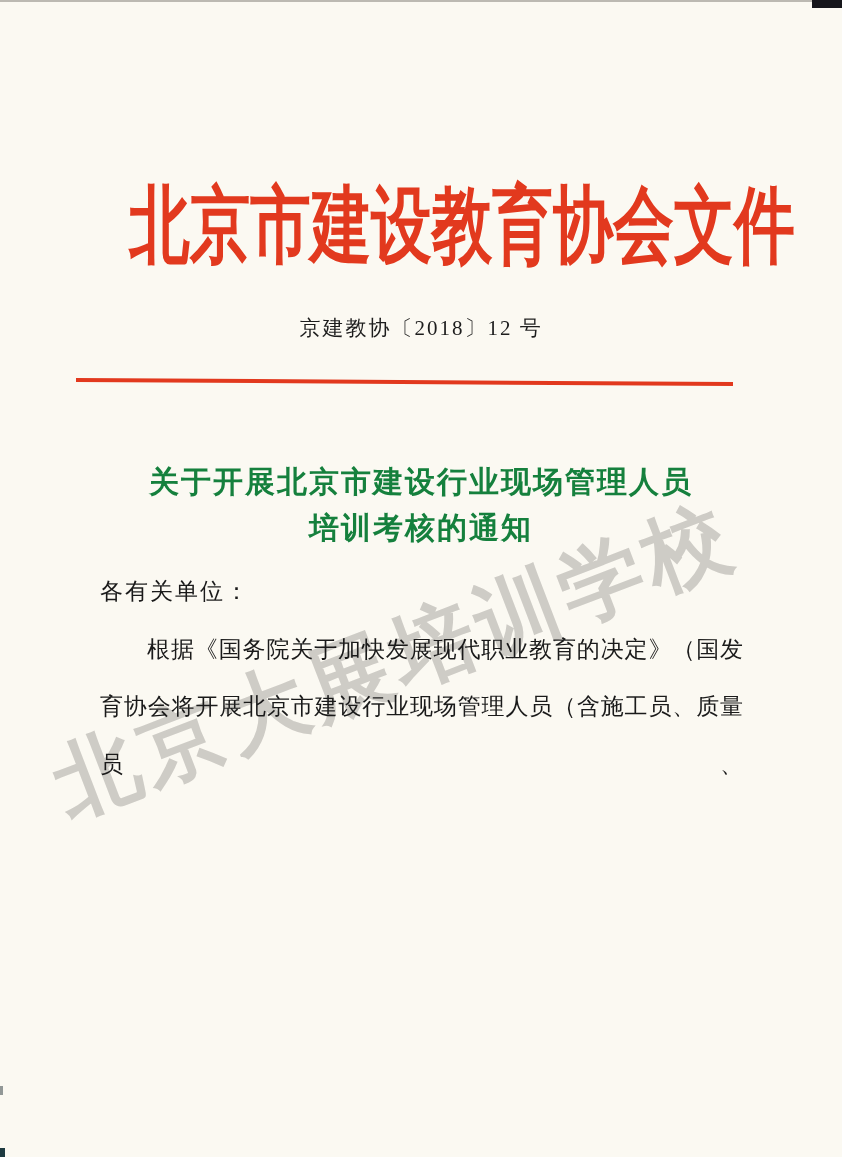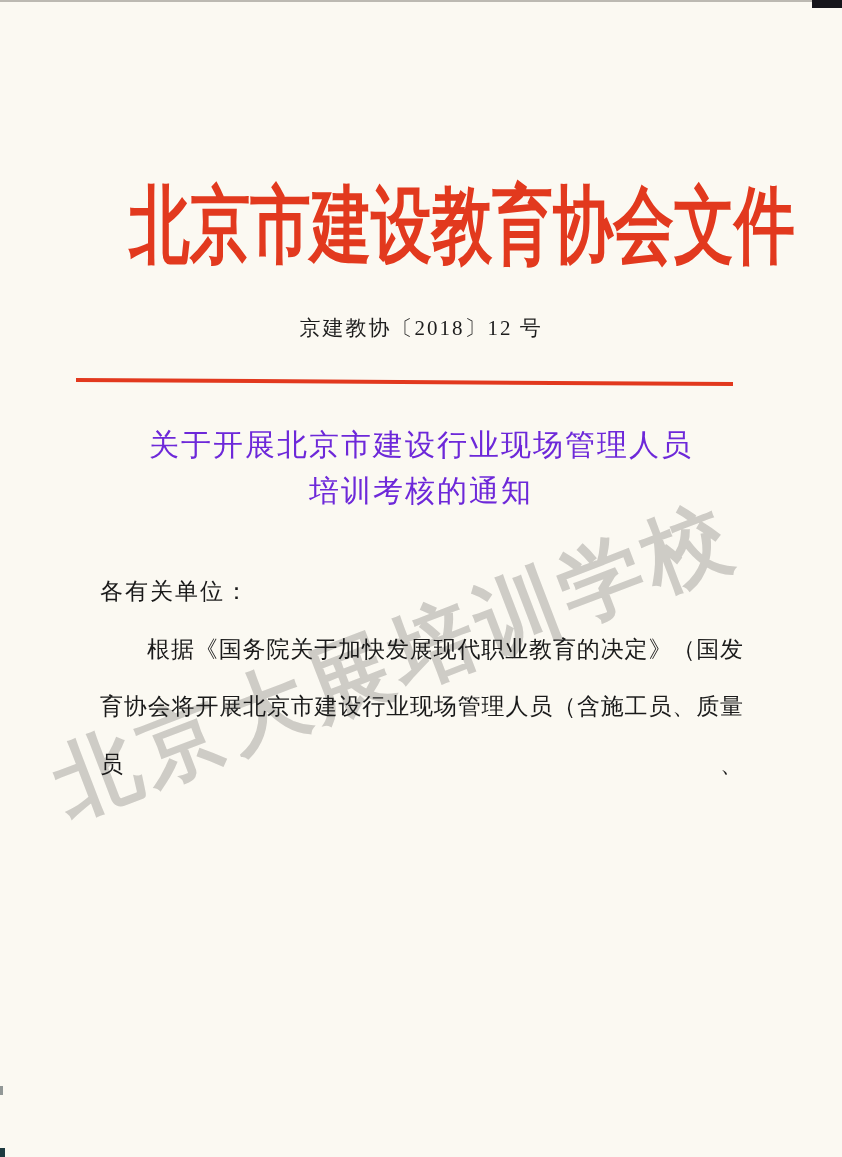--- a/index.html
+++ b/index.html
@@ -94,28 +94,28 @@
     left: 76px; top: 378px;
     width: 657px; height: 4px;
     background: #e2391e;
     transform: rotate(0.35deg);
     transform-origin: left center;
     z-index: 2;
   }
 
   .doc-title {
     position: absolute;
-    top: 422px; left: 0;
+    top: 459px; left: 0;
     width: 100%;
     text-align: center;
     font-size: 30px;
-    font-weight: normal;
+    font-weight: bold;
     line-height: 46px;
     letter-spacing: 2px;
-    color: #6d28d9;
+    color: #15803d;
     z-index: 2;
   }
 
   .body-text {
     position: absolute;
     left: 100px; top: 563px;
     width: 643px;
     font-size: 23px;
     line-height: 57.5px;
     color: #1a1a1a;

